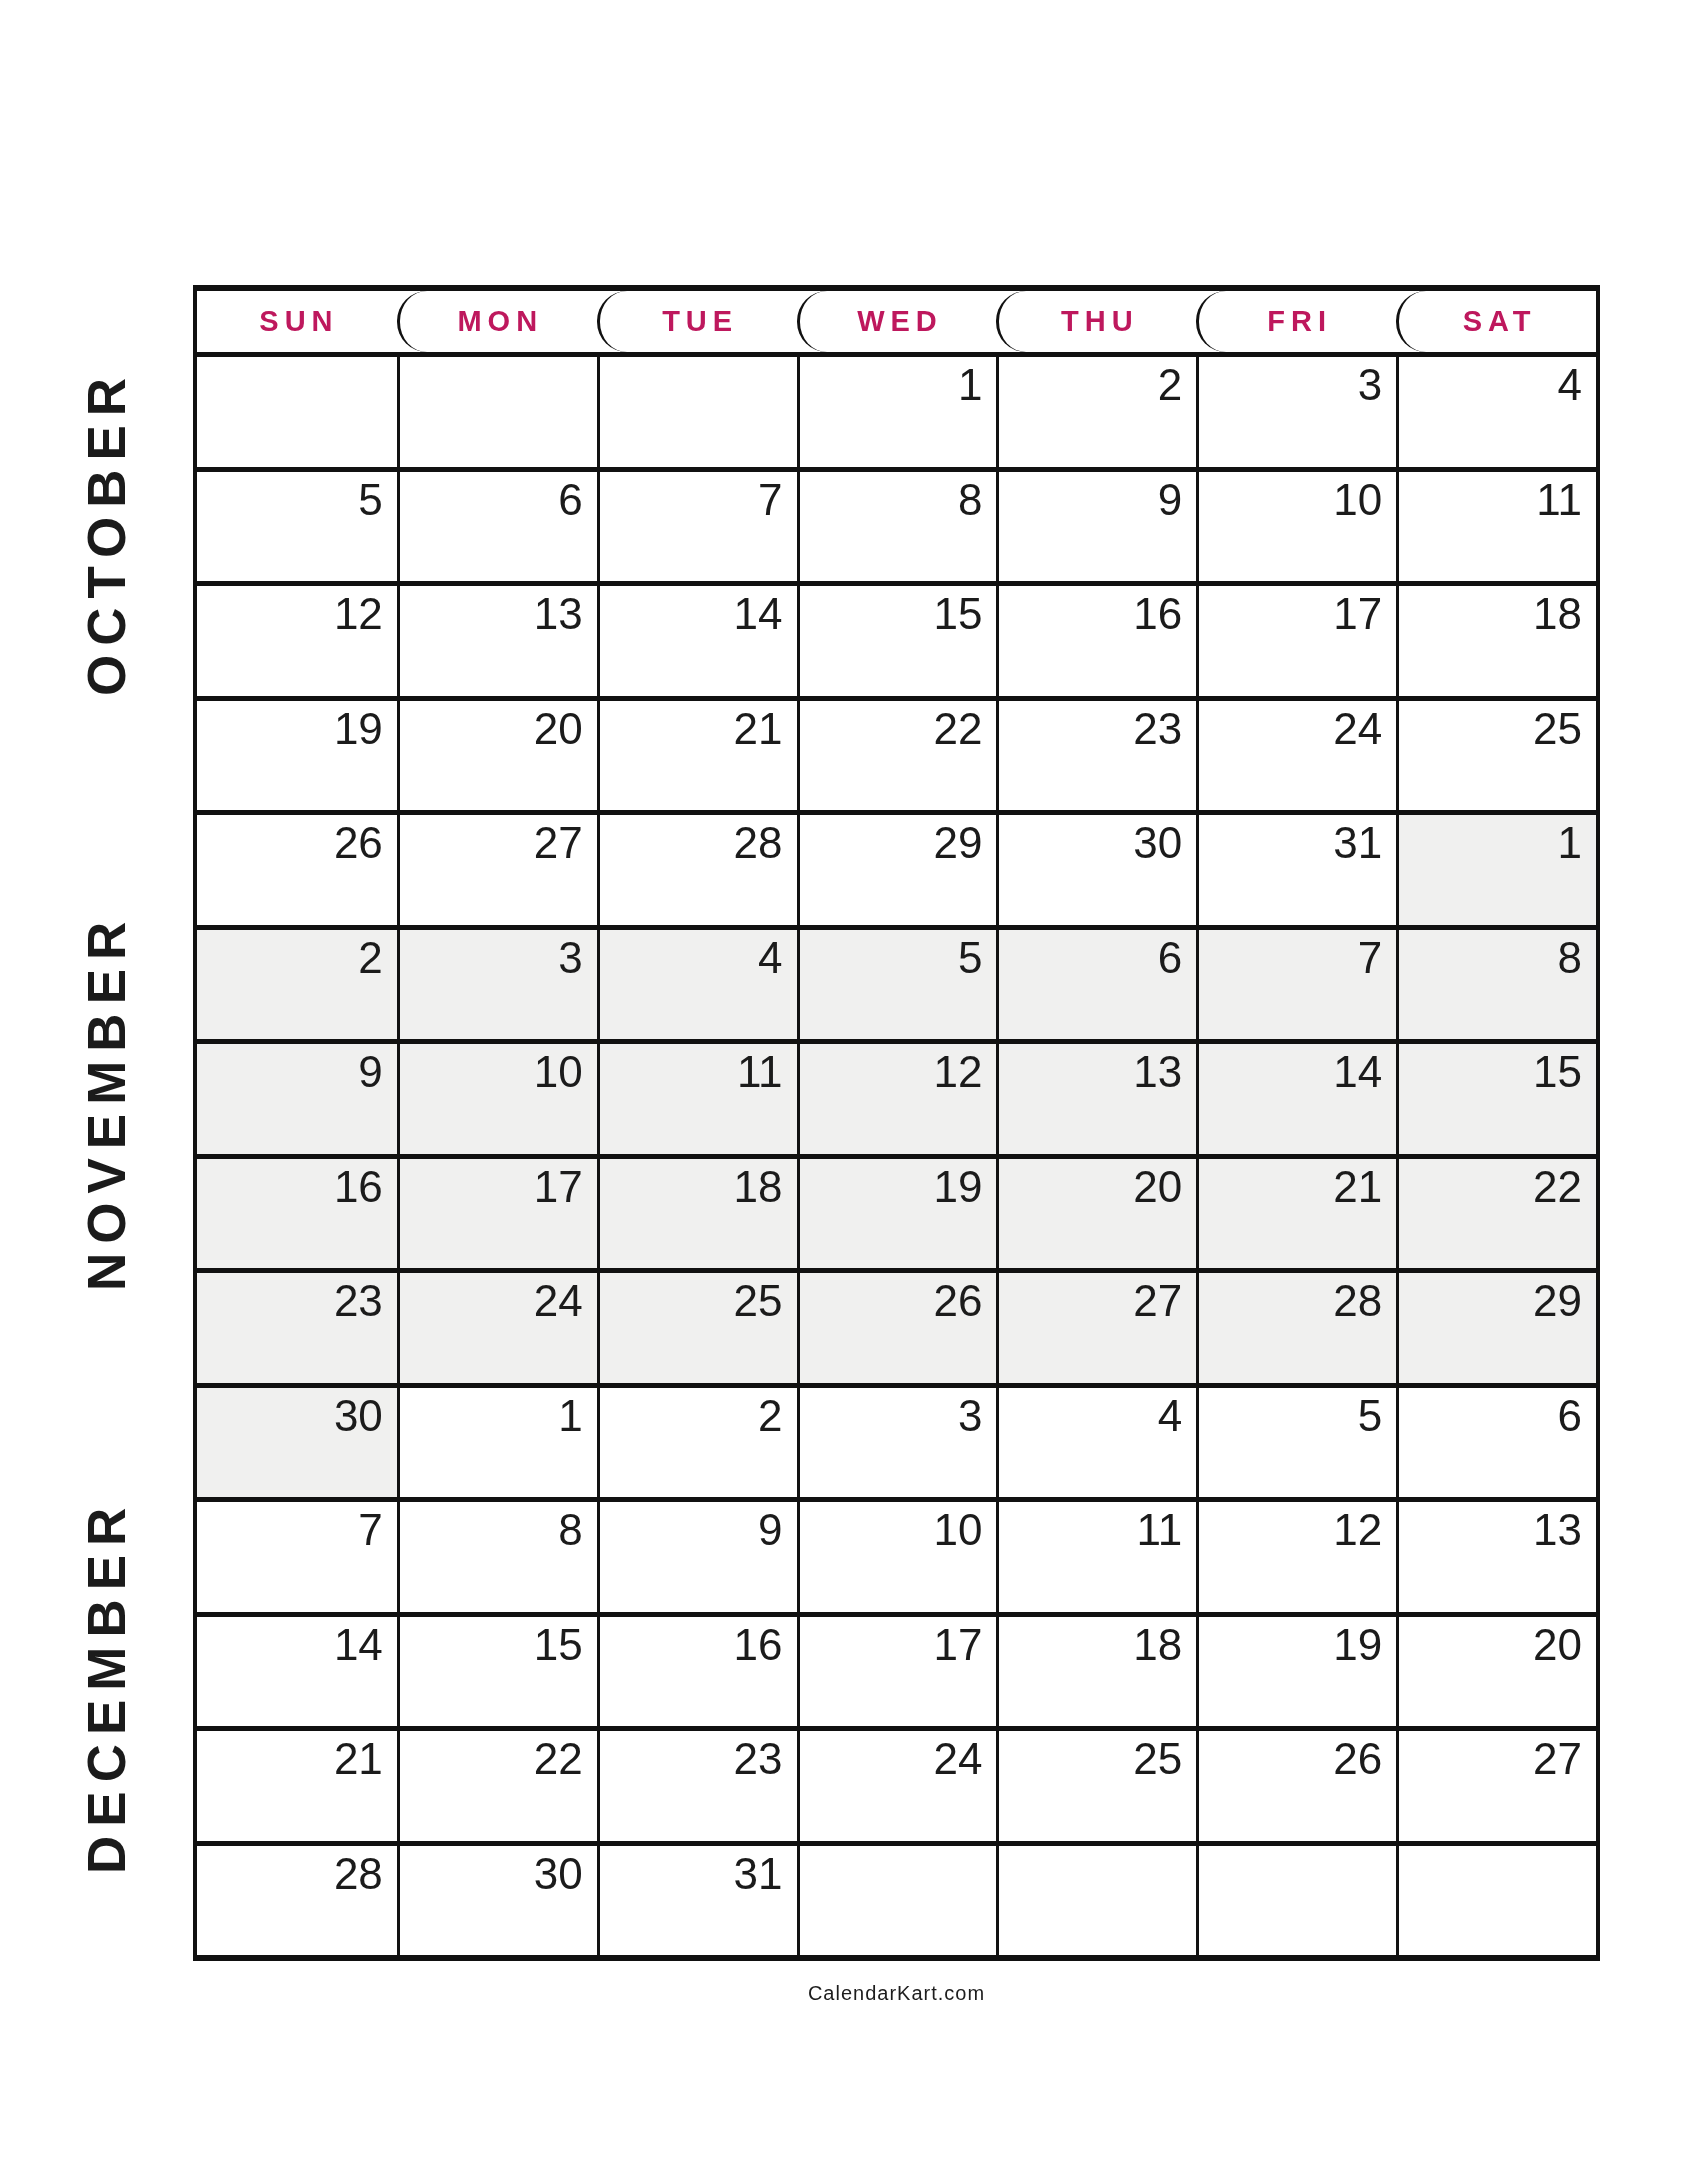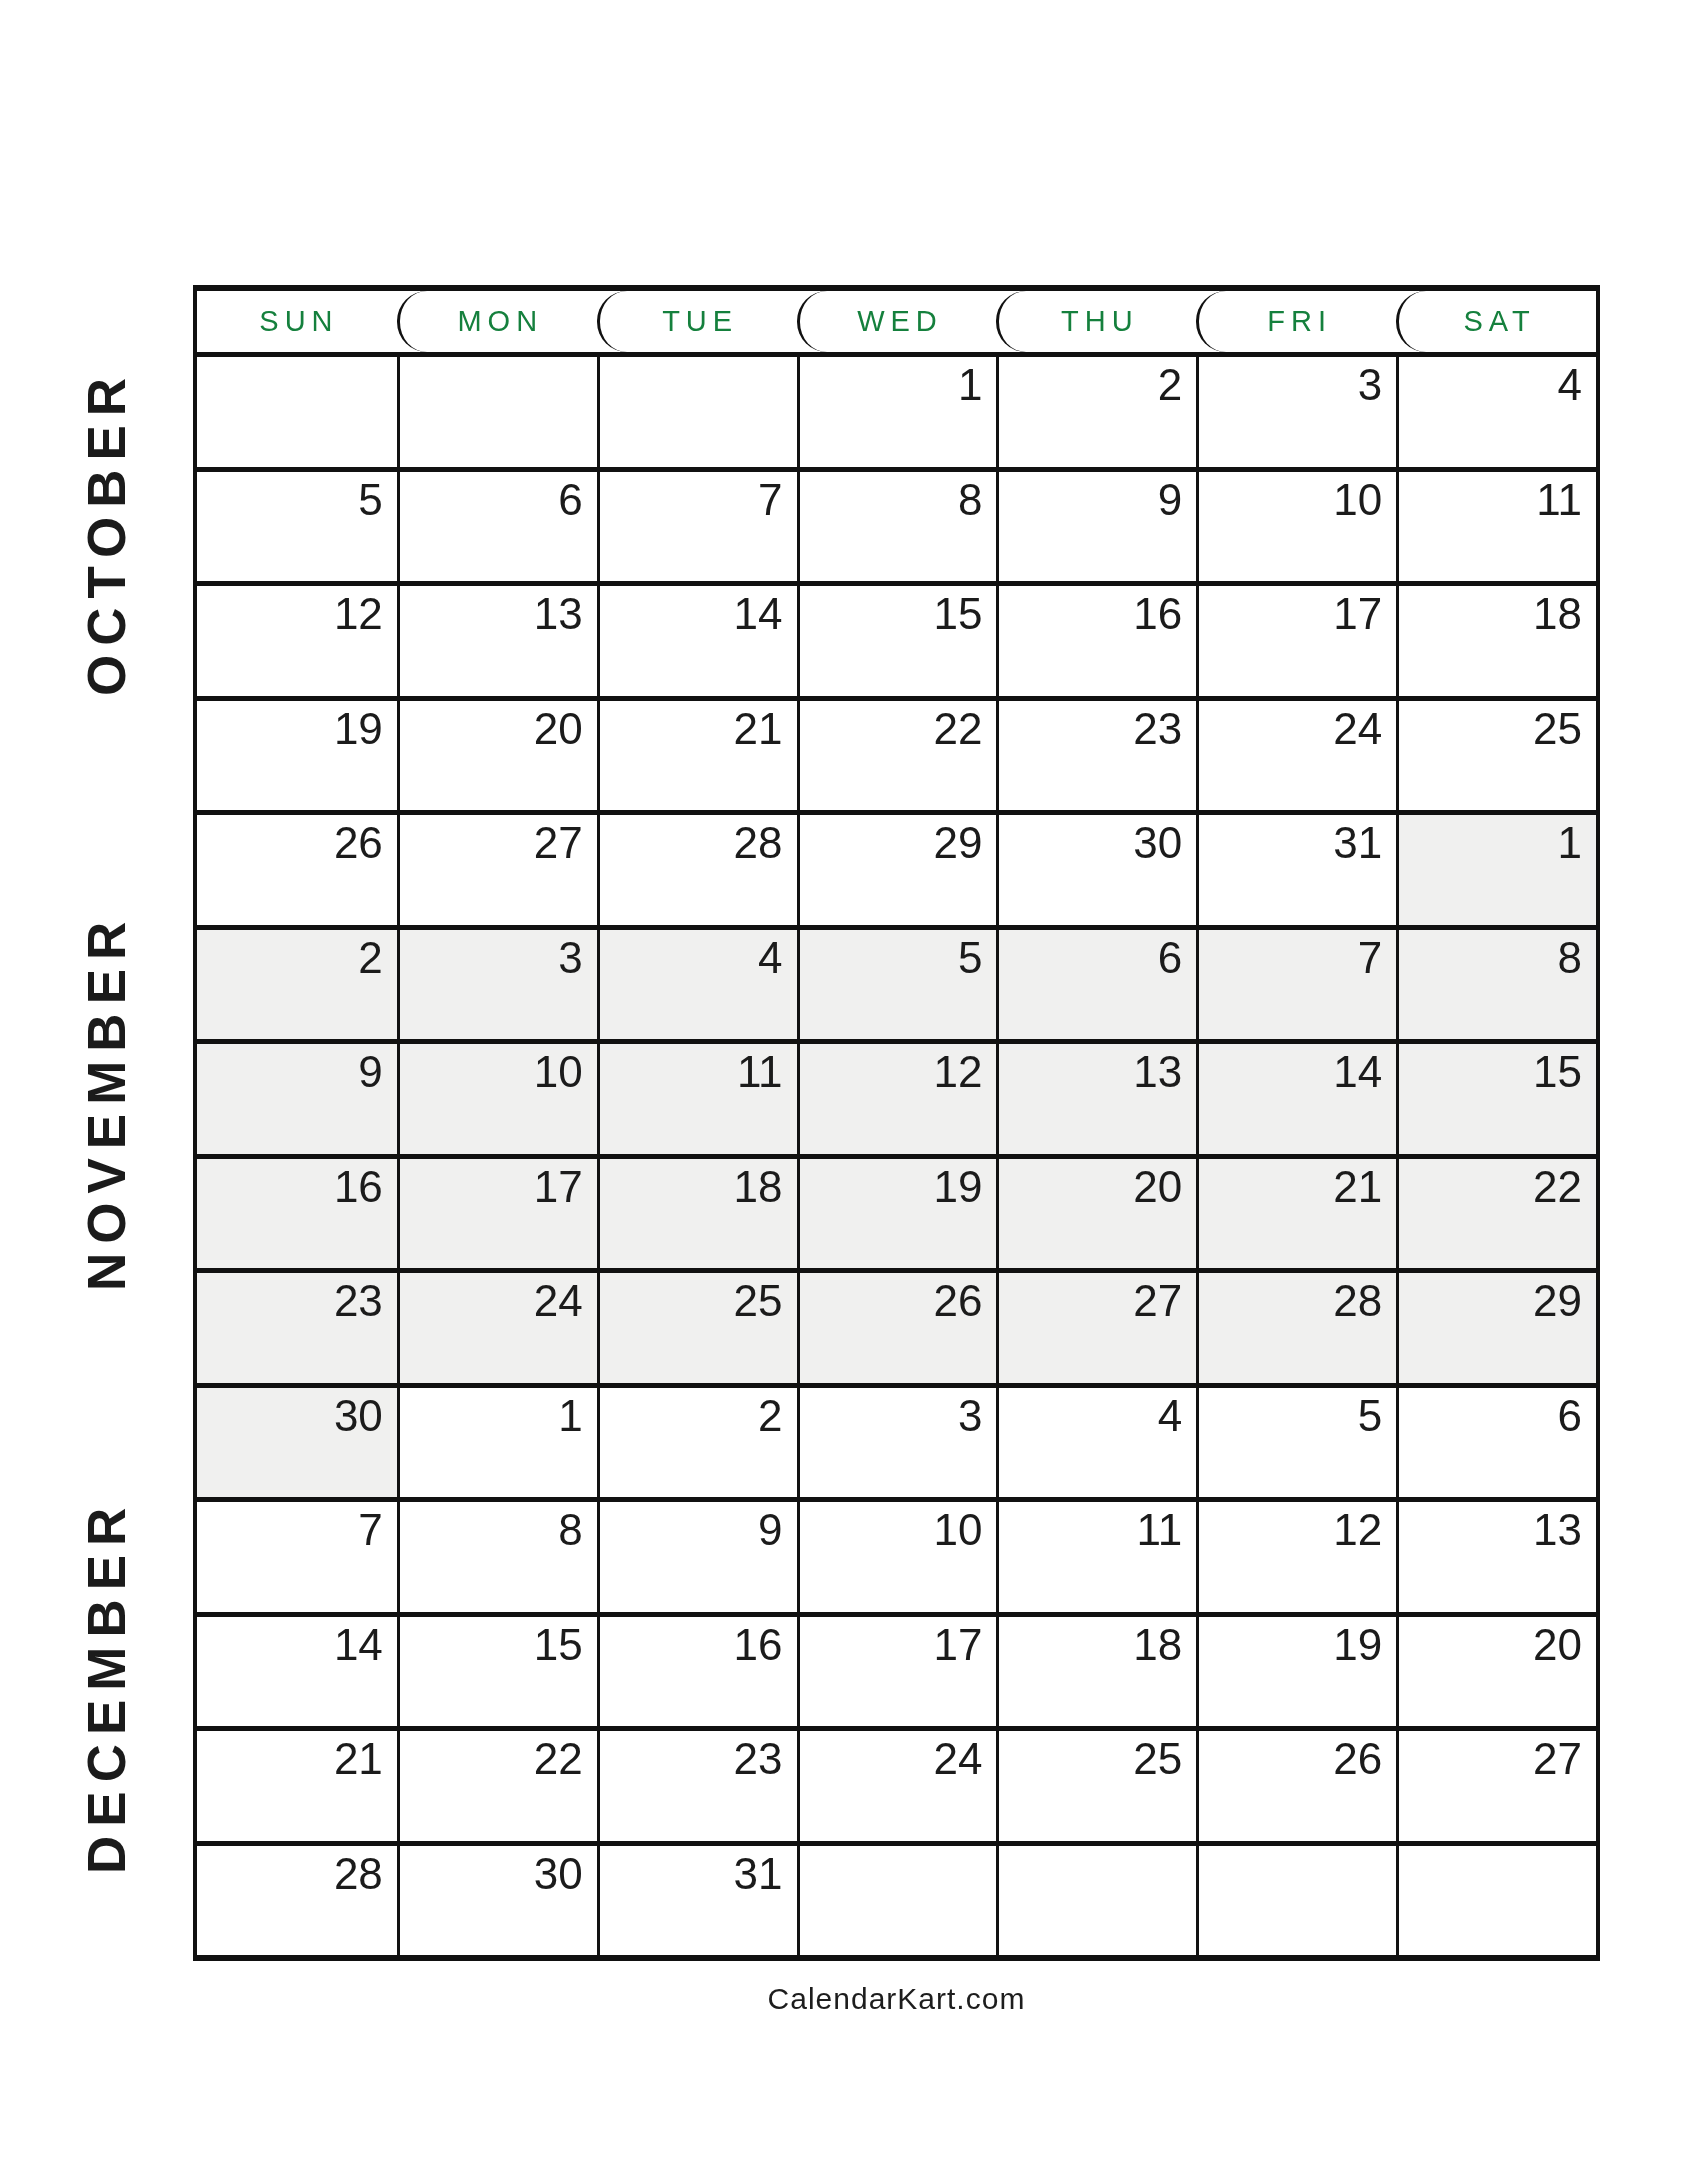--- a/index.html
+++ b/index.html
@@ -63,23 +63,23 @@
     grid-template-columns: repeat(7, 1fr);
     grid-template-rows: 61px repeat(14, 1fr);
     background: #ffffff;
   }
   .head-cell {
     box-sizing: border-box;
     display: flex;
     align-items: center;
     justify-content: center;
     font-size: 29px;
-    font-weight: normal;
+    font-weight: bold;
     letter-spacing: 6px;
-    color: #15803d;
+    color: #be185d;
     border-left: 3px solid #111;
     padding-left: 4px;
     border-radius: 30px;
   }
   .head-cell.first-col { border-left: none; }
   .day-cell {
     box-sizing: border-box;
     border-top: 5px solid #111;
     border-left: 3px solid #111;
     text-align: right;
@@ -91,21 +91,21 @@
     background: #ffffff;
   }
   .day-cell.first-col { border-left: none; }
   
   .footer-watermark {
     position: absolute;
     left: 193px;
     top: 1982px;
     width: 1407px;
     text-align: center;
-    font-size: 30px;
+    font-size: 20px;
     font-weight: 400;
     letter-spacing: 1px;
     color: #1d1d1d;
   }
 </style>
 </head>
 <body>
 
 <div id="page">
 

